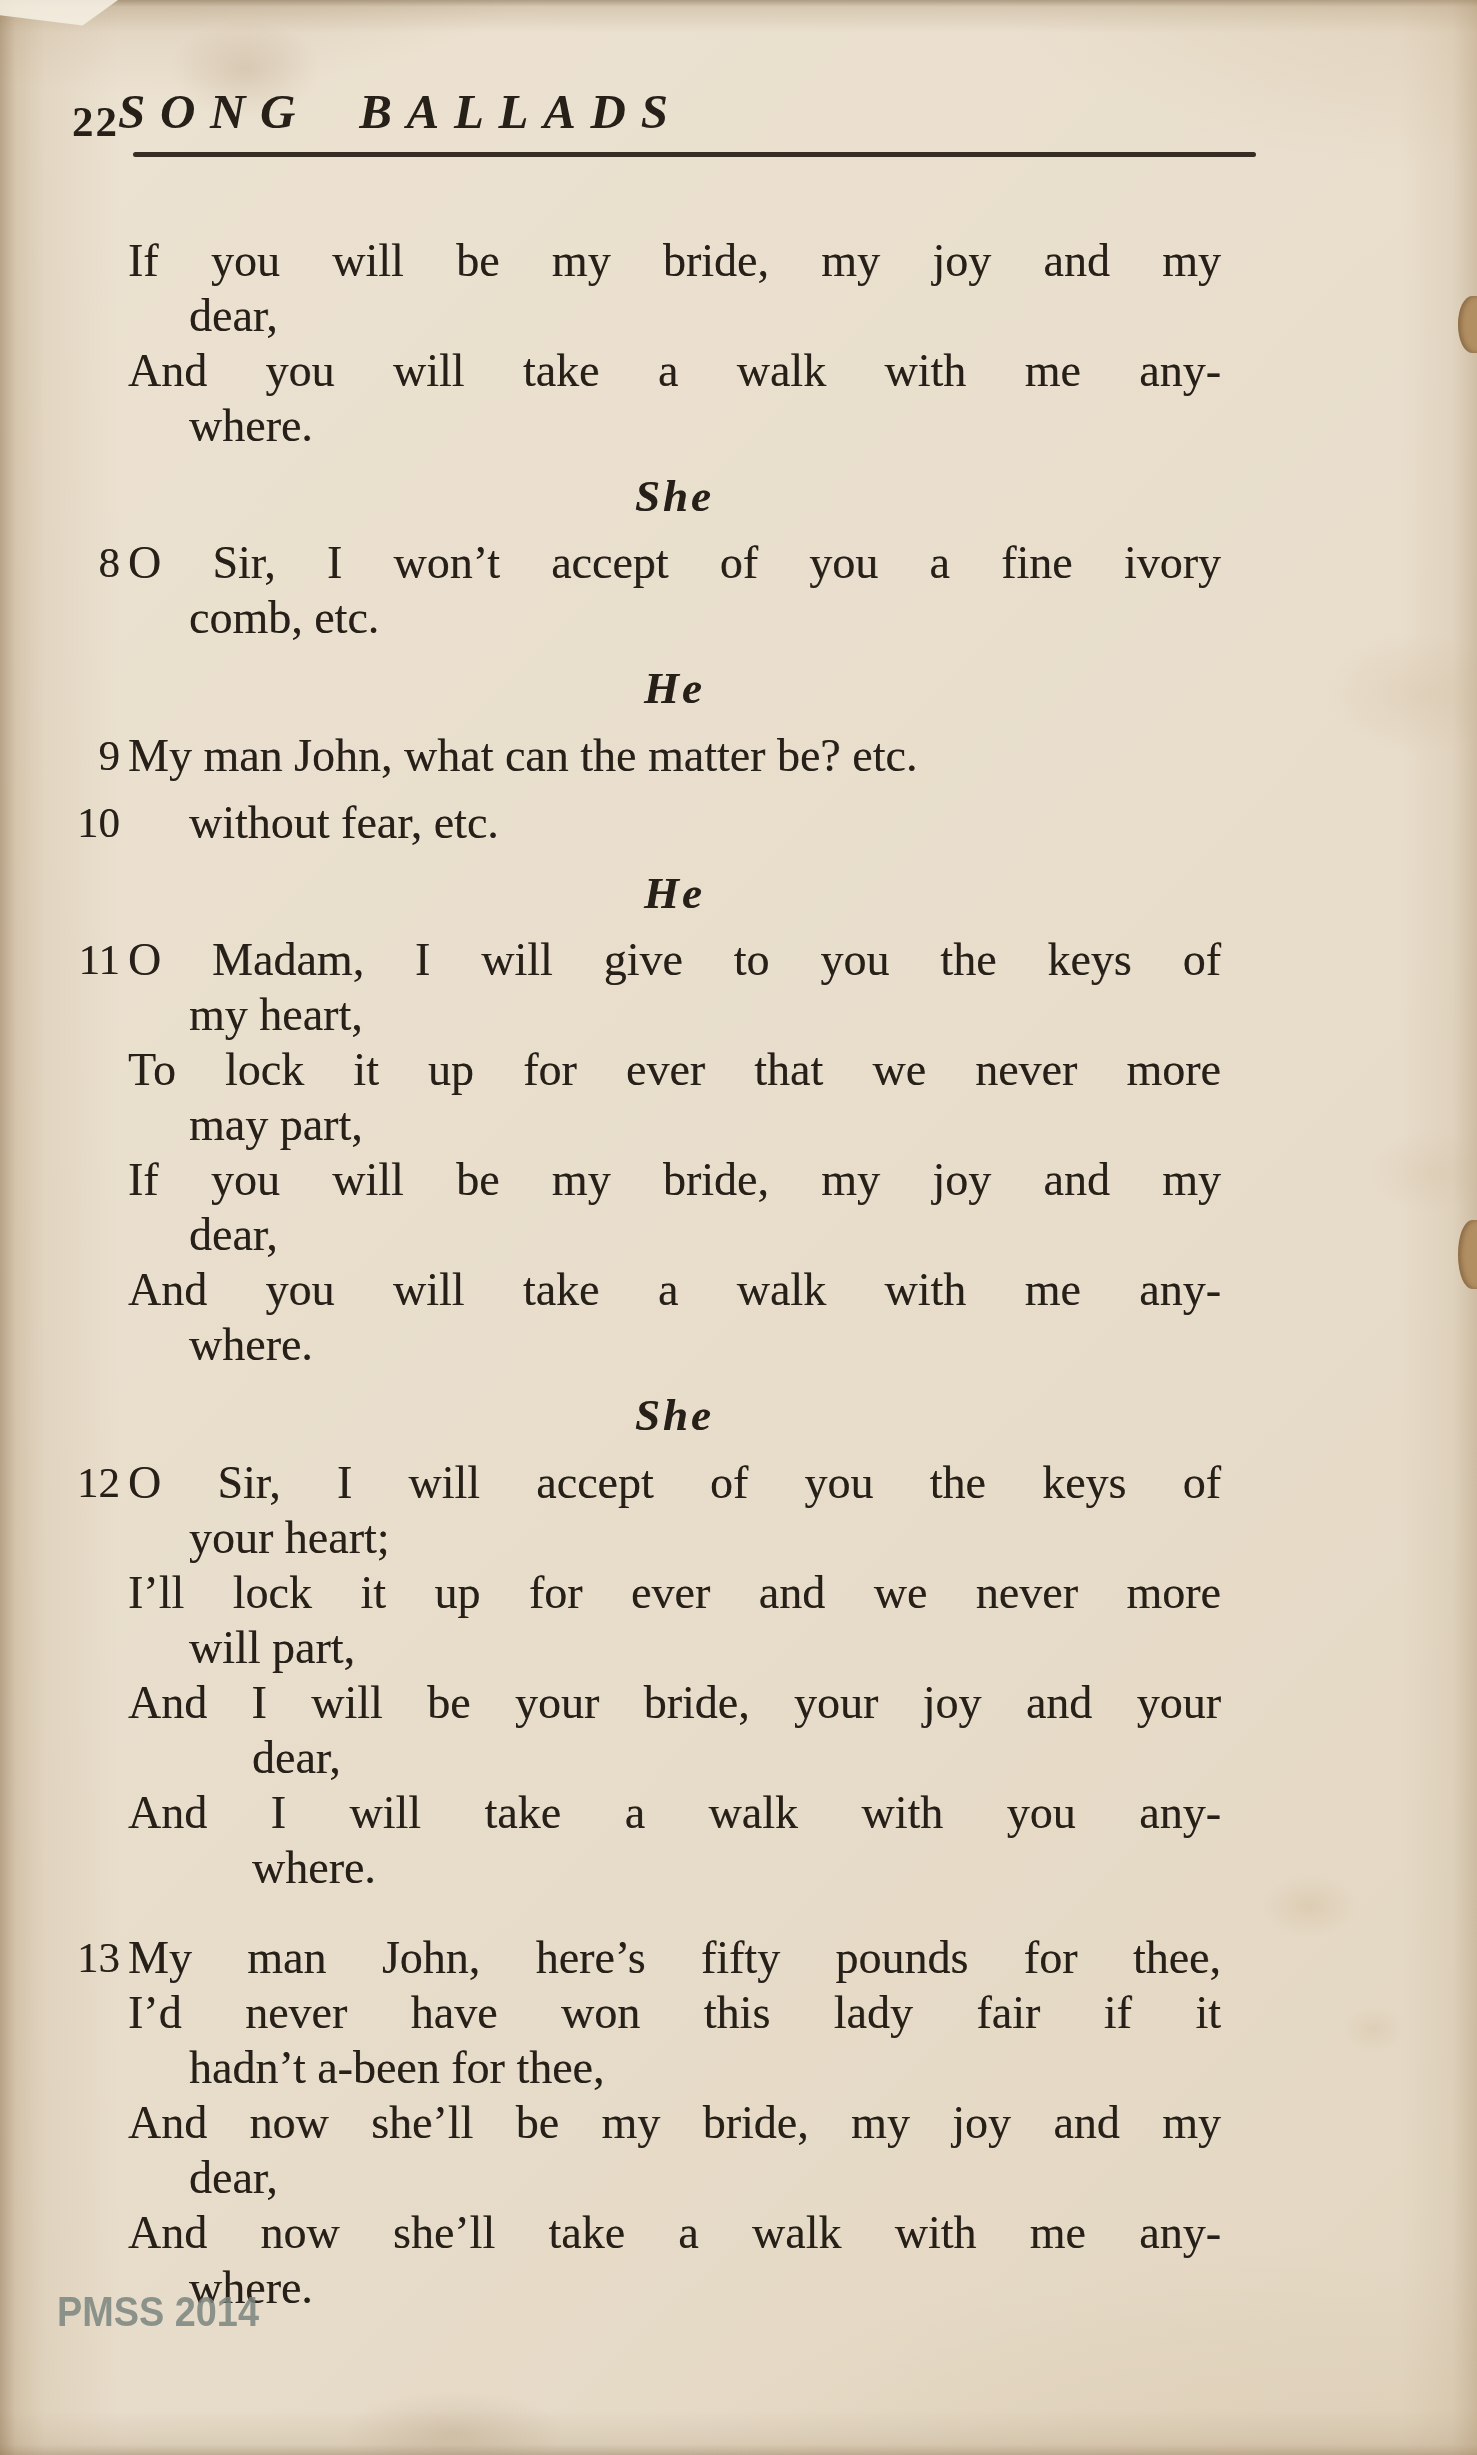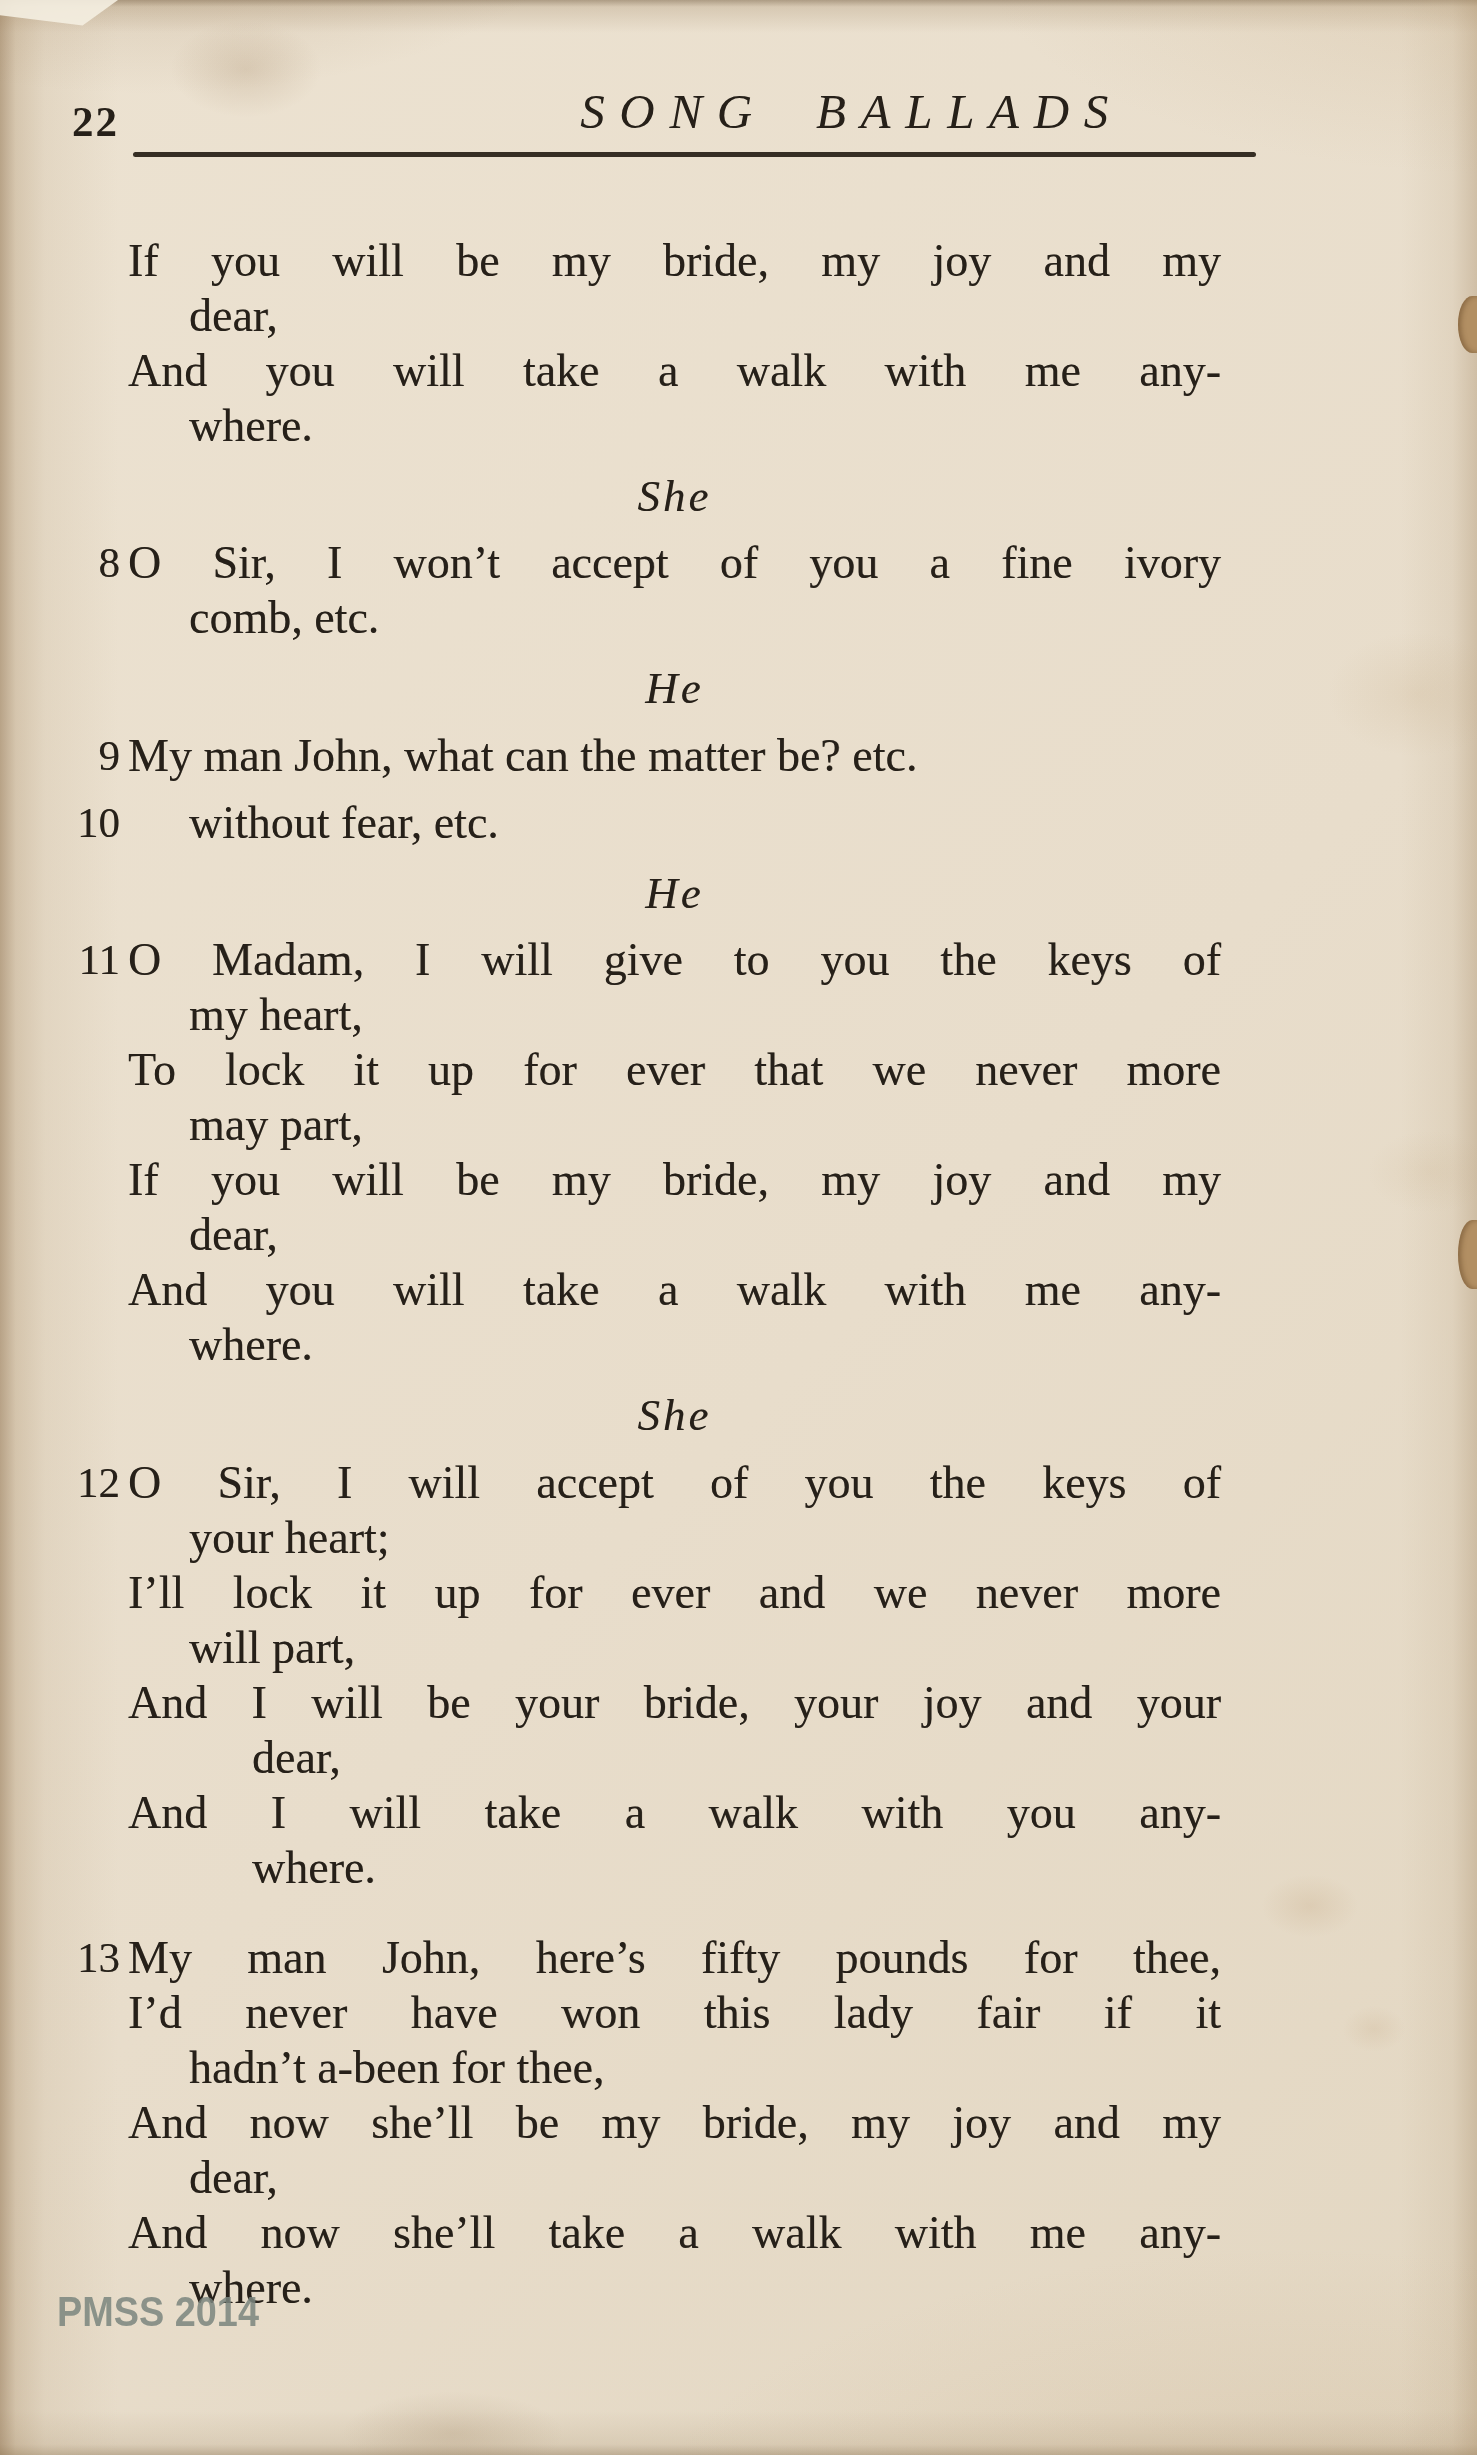--- a/index.html
+++ b/index.html
@@ -48,22 +48,22 @@
     opacity: .9;
   }
 
   
   .page-number {
     position: absolute; left: 72px; top: 97px;
     font-size: 43px; font-weight: bold; letter-spacing: 2px;
   }
   .title {
     position: absolute; top: 83px; left: 118px; width: 1005px;
-    text-align: right;
-    font-style: italic; font-weight: normal;
+    text-align: left;
+    font-style: italic; font-weight: bold;
     font-size: 49px; letter-spacing: .30em; word-spacing: .45em;
   }
   .rule {
     position: absolute; top: 152px; left: 133px; width: 1123px; height: 4.9px;
     background: var(--rule, #362e24); border-radius: 3px;
   }
 
   
   #verses {
     position: absolute; top: 221px; left: 128px; width: 1093px;
@@ -76,21 +76,21 @@
     position: absolute; left: -77px; top: 0; width: 69px;
     text-align: right; font-size: 43px;
   }
   .vl { }
   .vl.just { text-align: justify; text-align-last: justify; }
   .ind-1 { padding-left: 61px; }
   .ind-2 { padding-left: 124px; }
   .speaker {
     margin-top: 15.8px;
     text-align: center;
-    font-style: italic; font-weight: normal;
+    font-style: italic; font-weight: bold;
     font-size: 45px; letter-spacing: 3px;
   }
 
   .watermark {
     position: absolute; left: 57px; top: 2287px;
     font-family: "Liberation Sans", sans-serif;
     font-size: 43px; font-weight: bold; letter-spacing: 0px;
     color: var(--watermark, #7b867f);
     opacity: .85;
     transform: scaleX(.88); transform-origin: left center;

